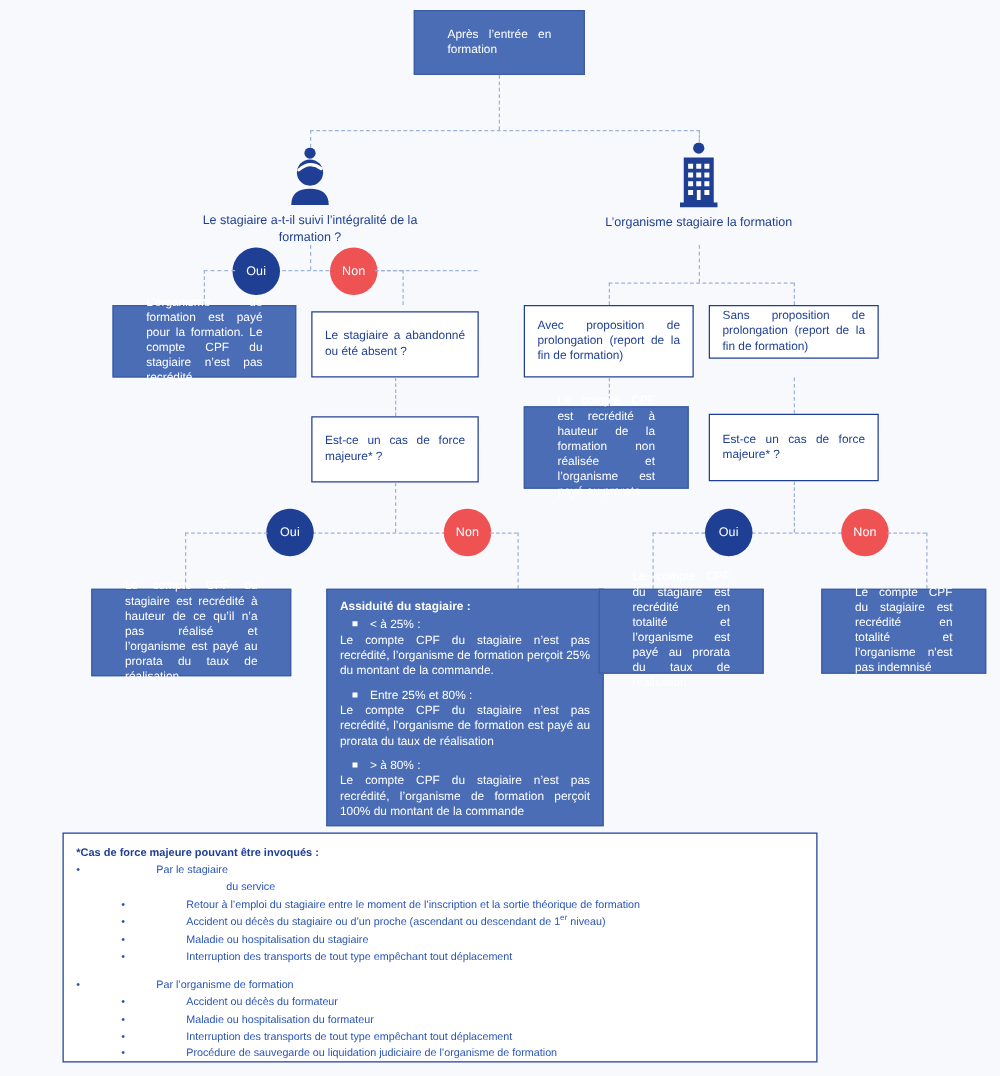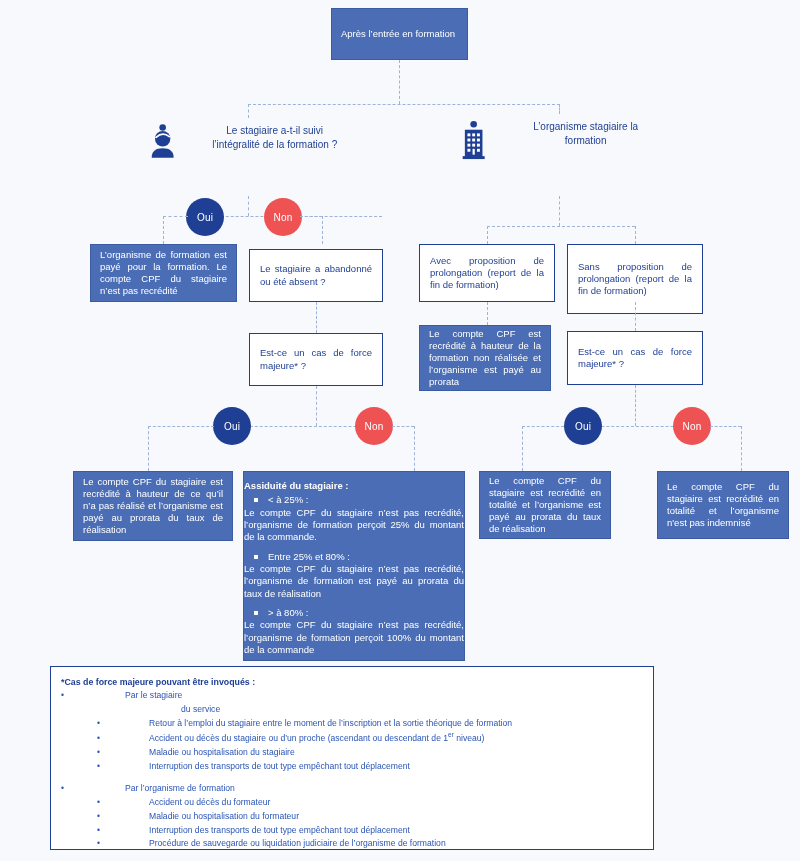--- a/index.html
+++ b/index.html
@@ -27,21 +27,21 @@
     line-height:1.28;
     text-align:justify;
     text-justify:inter-word;
   }
   .box .inner{width:100%;}
   .filled{
     background:#4a6db5;
     border:1px solid #3b5ca3;
     color:#ffffff;
     font-size:9.5px;
-    padding:6px 9px;
+    padding:6px 26px;
   }
   .outlined{
     background:#ffffff;
     border:1.5px solid #1f3f94;
     color:#1f3f94;
     font-size:9.5px;
     padding:6px 10px;
   }
 
   
@@ -52,21 +52,21 @@
     align-items:center;
     justify-content:center;
     color:#fff;
     font-size:10px;
     letter-spacing:.2px;
   }
   .c-oui{background:#1f3f94;}
   .c-non{background:#ee5253;}
 
   
-  .iconwrap{position:absolute;display:flex;gap:24px;}
+  .iconwrap{position:absolute;display:flex;flex-direction:column;align-items:center;}
   .caption{
     font-size:10px;color:#1f3f94;text-align:center;margin-top:6px;line-height:1.35;
     width:200px;
   }
 
   
   .assid{font-size:9.5px;line-height:1.3;}
   .assid .hd{font-weight:bold;margin-bottom:2px;}
   .assid .bl{margin:0 0 0 0;}
   .assid .sq{display:inline-block;width:4px;height:4px;background:#fff;vertical-align:middle;margin:0 10px 1px 10px;}
@@ -155,21 +155,21 @@
 
   <div class="conn hl" style="left:148px;top:426px;width:66px;"></div>
   <div class="conn vl" style="left:148px;top:426px;height:45px;"></div>
   <div class="conn hl" style="left:392px;top:426px;width:22px;"></div>
   <div class="conn vl" style="left:414px;top:426px;height:45px;"></div>
 
   <div class="box filled" style="left:73px;top:471px;width:160px;height:70px;">
     <div class="inner">Le compte CPF du stagiaire est recrédité à hauteur de ce qu’il n’a pas réalisé et l’organisme est payé au prorata du taux de réalisation</div>
   </div>
 
-  <div class="box filled" style="left:243px;top:471px;width:222px;height:190px;align-items:flex-start;padding:8px 0;justify-content:flex-end;">
+  <div class="box filled" style="left:261px;top:471px;width:222px;height:190px;align-items:flex-start;padding:8px 10px;justify-content:flex-end;">
     <div class="inner assid">
       <div class="hd">Assiduité du stagiaire :</div>
 
       <div class="bl"><span class="sq"></span><span>&lt; à 25% :</span></div>
       <p>Le compte CPF du stagiaire n’est pas recrédité, l’organisme de formation perçoit 25% du montant de la commande.</p>
 
       <div class="bl blk"><span class="sq"></span><span>Entre 25% et 80% :</span></div>
       <p>Le compte CPF du stagiaire n’est pas recrédité, l’organisme de formation est payé au prorata du taux de réalisation</p>
 
       <div class="bl blk"><span class="sq"></span><span>&gt; à 80% :</span></div>
@@ -202,21 +202,21 @@
 
   <div class="conn vl" style="left:559px;top:196px;height:30px;"></div>
   <div class="conn hl" style="left:487px;top:226px;width:148px;"></div>
   <div class="conn vl" style="left:487px;top:226px;height:18px;"></div>
   <div class="conn vl" style="left:635px;top:226px;height:18px;"></div>
 
   <div class="box outlined" style="left:419px;top:244px;width:136px;height:58px;">
     <div class="inner">Avec proposition de prolongation (report de la fin de formation)</div>
   </div>
 
-  <div class="box outlined" style="left:567px;top:244px;width:136px;height:70px;">
+  <div class="box outlined" style="left:567px;top:244px;width:136px;height:43px;">
     <div class="inner">Sans proposition de prolongation (report de la fin de formation)</div>
   </div>
 
   <div class="conn vl" style="left:487px;top:302px;height:23px;"></div>
   <div class="conn vl" style="left:635px;top:302px;height:29px;"></div>
 
   <div class="box filled" style="left:419px;top:325px;width:132px;height:66px;">
     <div class="inner">Le compte CPF est recrédité à hauteur de la formation non réalisée et l’organisme est payé au prorata</div>
   </div>
 

